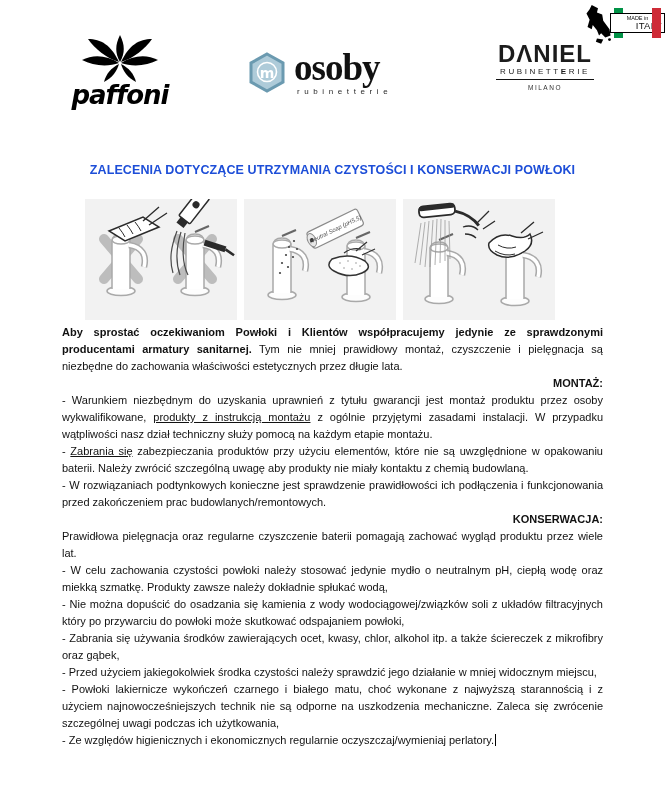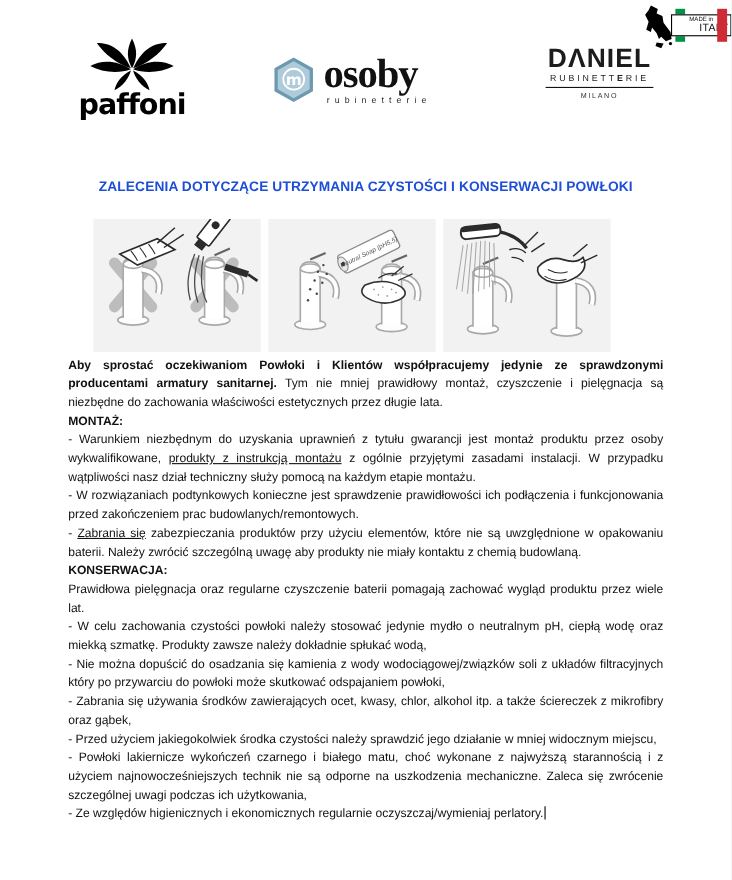--- a/index.html
+++ b/index.html
@@ -4,21 +4,21 @@
 <style>
   html,body { margin:0; padding:0; background:#e9e9e9; }
   .page {
     width:665px; height:800px; background:#ffffff; position:relative;
     font-family:"Liberation Sans", sans-serif; color:#1a1a1a; overflow:hidden;
     margin:0 auto;
   }
   
   .paffoni { position:absolute; left:68px; top:33px; width:104px; text-align:center; }
   .paffoni-text { font-family:"DejaVu Sans", sans-serif; font-weight:bold; font-size:26px;
-    letter-spacing:-1px; color:#000; margin-top:-5px; line-height:1; }
+    letter-spacing:-1px; color:#000; margin-top:-5px; line-height:1;font-style:italic; }
 
   .emmevi { position:absolute; left:247px; top:52px; display:flex; align-items:flex-start; }
   .emmevi-right { margin-left:7px; }
   .emmevi-name { font-family:"Liberation Serif", serif; font-weight:bold; font-size:37px;
     line-height:0.85; letter-spacing:-1px; color:#111; }
   .emmevi-sub { font-size:8px; letter-spacing:4.6px; color:#2a2a2a; margin-top:4px; margin-left:3px; }
 
   .daniel { position:absolute; left:496px; top:42px; width:98px; text-align:center; color:#1c1c1c; }
   .daniel-name { font-size:24px; font-weight:600; letter-spacing:1px; line-height:1; }
   .daniel-line2 { font-size:8px; letter-spacing:2.6px; margin-top:1px; padding-bottom:3px;
@@ -39,21 +39,21 @@
     font-weight:bold; font-size:12.5px; letter-spacing:0.1px; color:#1d4ed8; }
 
   
   .panels { position:absolute; top:199px; left:85px; display:flex; gap:7px; }
   .panel { width:152px; height:121px; background:#f2f2f2; }
 
   
   .bodytext { position:absolute; top:324px; left:62px; width:541px;
     font-size:11px; line-height:17px; text-align:justify; color:#111; }
   .bodytext p { margin:0; }
-  .bh { font-weight:bold; text-align:left; }
+  .bh { font-weight:bold; text-align:right; }
   .space-before { margin-top:17px; }
   .caret { display:inline-block; width:1px; height:12px; background:#000;
     vertical-align:-2px; margin-left:1px; }
 </style>
 </head>
 <body>
 
 <svg style="position:absolute;width:0;height:0" aria-hidden="true">
   <defs>
     <g id="fct">
@@ -219,22 +219,22 @@
           <path d="M118,34 l13,-11 M125,40 l15,-7" fill="none" stroke="#2b2b2b" stroke-width="1.3"></path>
         </g>
       </svg>
     </div>
   </div>
 
   <div class="bodytext">
     <p><span style="font-weight: bold;">Aby sprostać oczekiwaniom Powłoki i Klientów współpracujemy jedynie ze sprawdzonymi producentami armatury sanitarnej.</span><span> Tym nie mniej prawidłowy montaż, czyszczenie i pielęgnacja są niezbędne do zachowania właściwości estetycznych przez długie lata.</span></p>
     <p class="bh">MONTAŻ:</p>
     <p><span>- Warunkiem niezbędnym do uzyskania uprawnień z tytułu gwarancji jest montaż produktu przez osoby wykwalifikowane, </span><span style="text-decoration: underline;">produkty z instrukcją montażu</span><span> z ogólnie przyjętymi zasadami instalacji. W przypadku wątpliwości nasz dział techniczny służy pomocą na każdym etapie montażu.</span></p>
+    <p><span>- </span><span style="text-decoration: underline;">Zabrania się</span><span> zabezpieczania produktów przy użyciu elementów, które nie są uwzględnione w opakowaniu baterii. Należy zwrócić szczególną uwagę aby produkty nie miały kontaktu z chemią budowlaną.</span></p>
     <p><span>- W rozwiązaniach podtynkowych konieczne jest sprawdzenie prawidłowości ich podłączenia i funkcjonowania przed zakończeniem prac budowlanych/remontowych.</span></p>
-    <p><span>- </span><span style="text-decoration: underline;">Zabrania się</span><span> zabezpieczania produktów przy użyciu elementów, które nie są uwzględnione w opakowaniu baterii. Należy zwrócić szczególną uwagę aby produkty nie miały kontaktu z chemią budowlaną.</span></p>
     <p class="bh space-before">KONSERWACJA:</p>
     <p>Prawidłowa pielęgnacja oraz regularne czyszczenie baterii pomagają zachować wygląd produktu przez wiele lat.</p>
     <p>- W celu zachowania czystości powłoki należy stosować jedynie mydło o neutralnym pH, ciepłą wodę oraz miekką szmatkę. Produkty zawsze należy dokładnie spłukać wodą,</p>
     <p>- Nie można dopuścić do osadzania się kamienia z wody wodociągowej/związków soli z układów filtracyjnych który po przywarciu do powłoki może skutkować odspajaniem powłoki,</p>
     <p>- Zabrania się używania środków zawierających ocet, kwasy, chlor, alkohol itp. a także ściereczek z mikrofibry oraz gąbek,</p>
     <p>- Przed użyciem jakiegokolwiek środka czystości należy sprawdzić jego działanie w mniej widocznym miejscu,</p>
     <p>- Powłoki lakiernicze wykończeń czarnego i białego matu, choć wykonane z najwyższą starannością i z użyciem najnowocześniejszych technik nie są odporne na uszkodzenia mechaniczne. Zaleca się zwrócenie szczególnej uwagi podczas ich użytkowania,</p>
     <p><span>- Ze względów higienicznych i ekonomicznych regularnie oczyszczaj/wymieniaj perlatory.</span><span class="caret"></span></p>
   </div>
 

